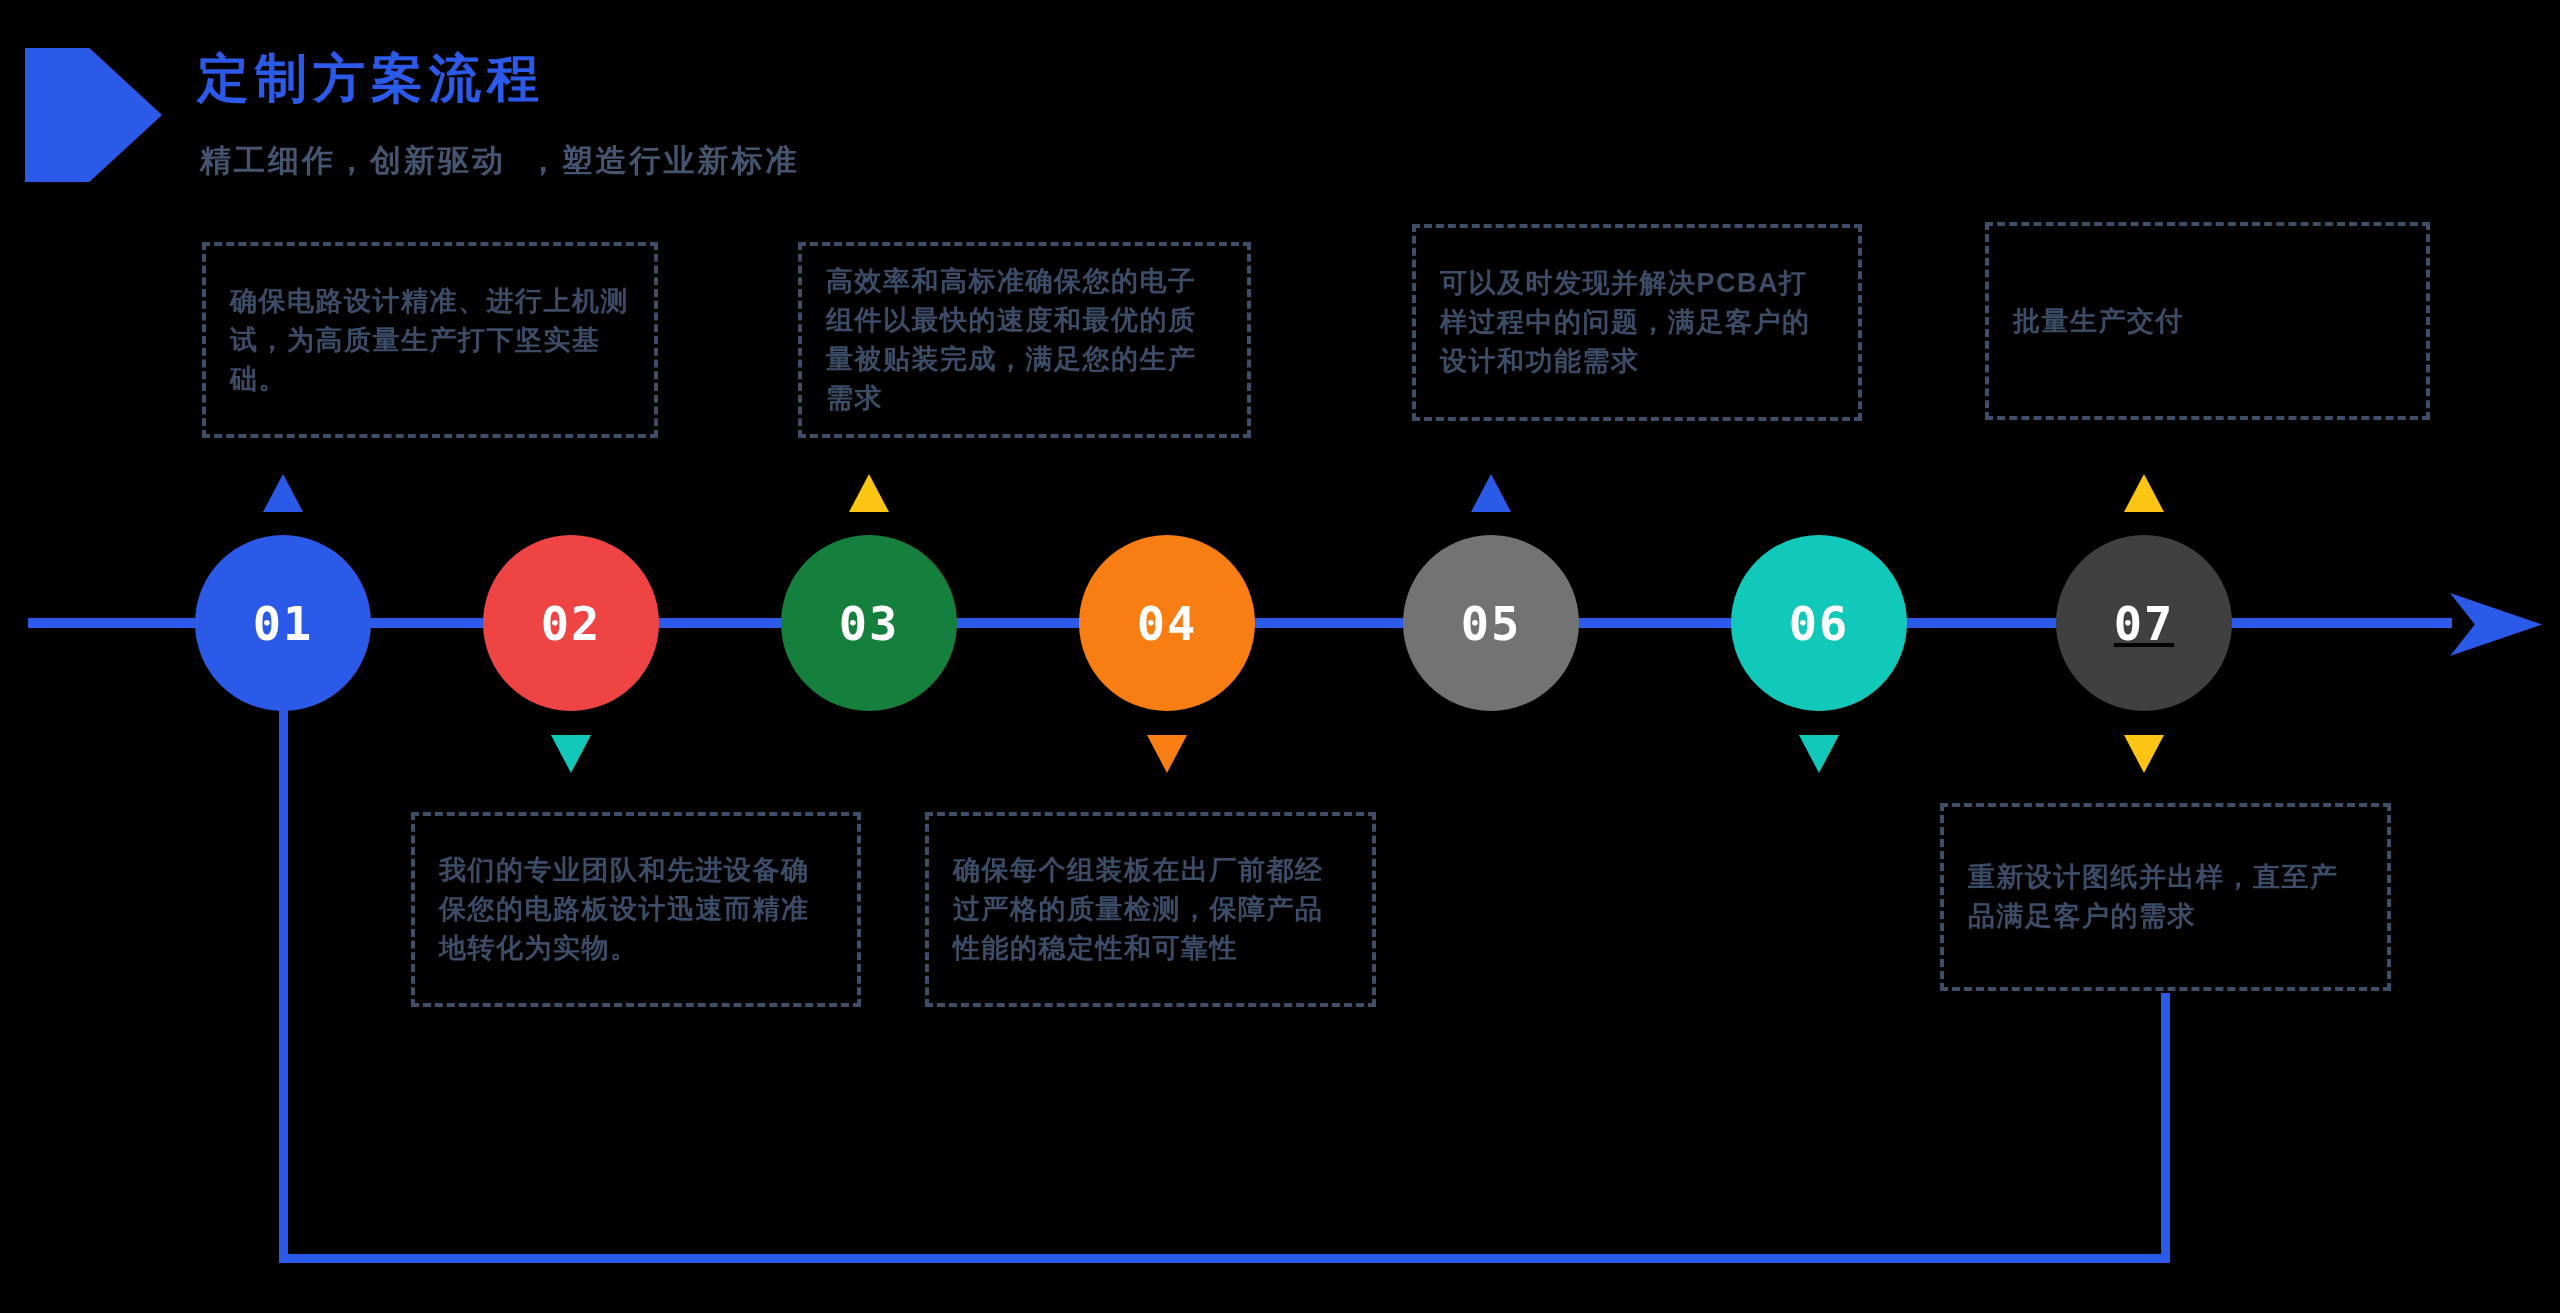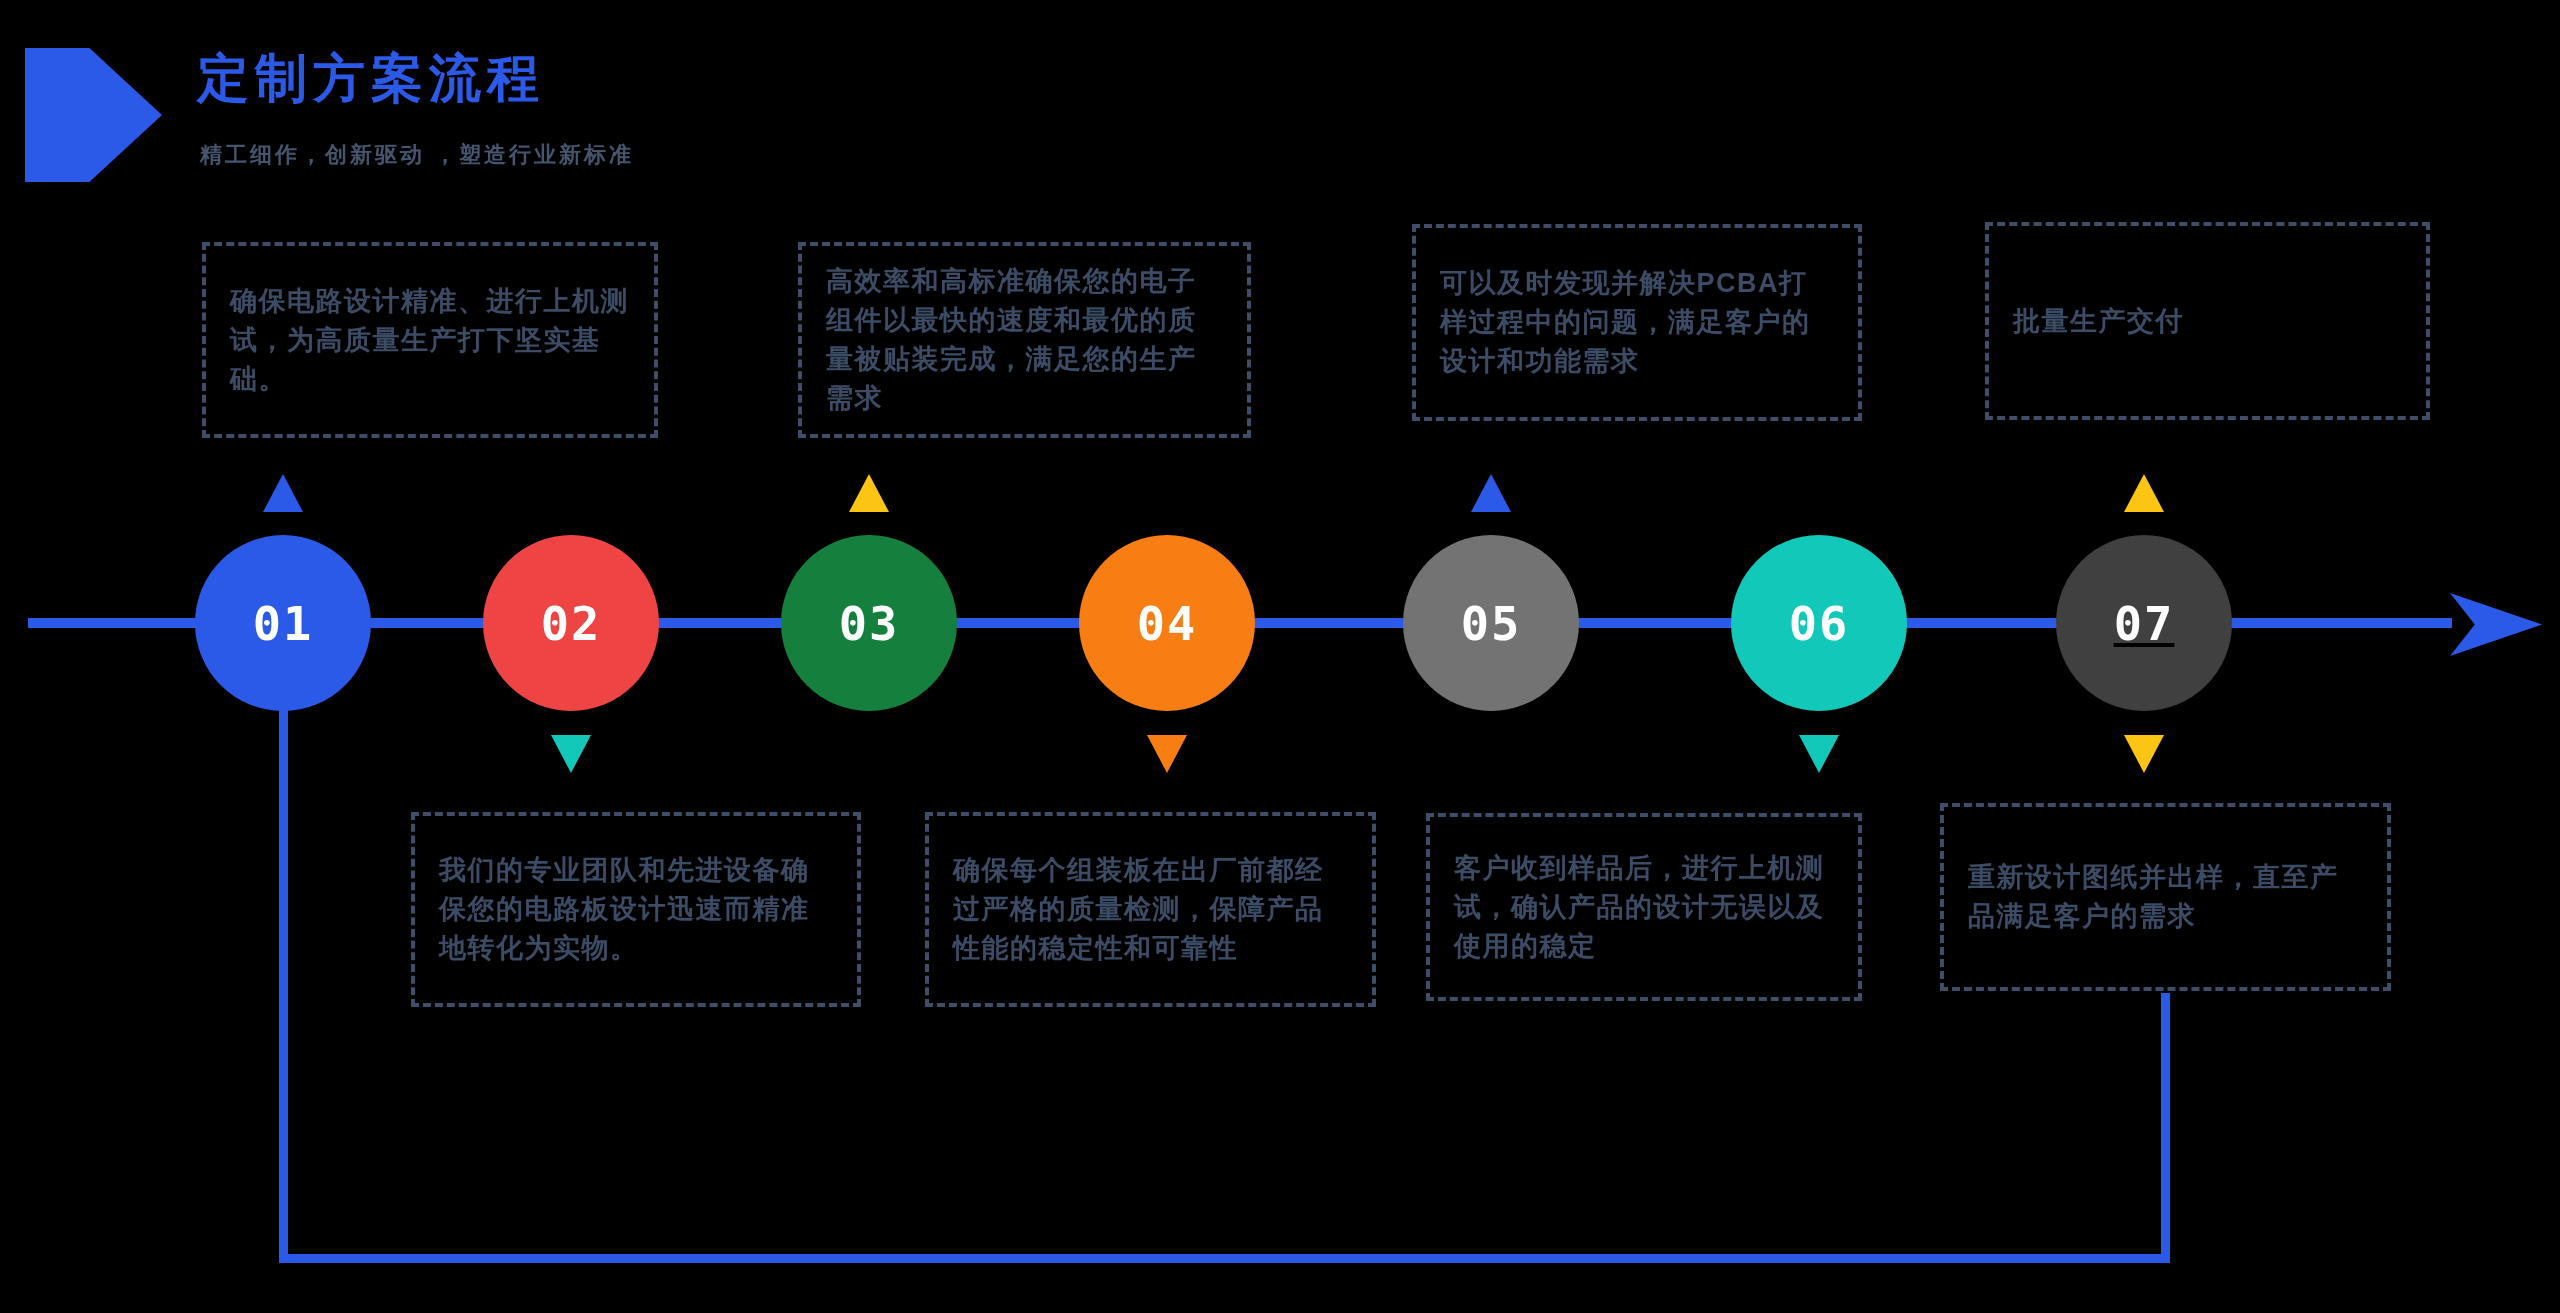--- a/index.html
+++ b/index.html
@@ -14,22 +14,22 @@
     background:var(--blue);
     clip-path:polygon(0 0,47% 0,100% 50%,47% 100%,0 100%);
   }
   .title{
     position:absolute;left:197px;top:44px;
     font-size:52px;font-weight:bold;color:var(--blue);
     letter-spacing:6px;white-space:nowrap;
   }
   .subtitle{
     position:absolute;left:200px;top:140px;
-    font-size:22px;font-weight:600;color:var(--subtitle);
-    letter-spacing:3px;white-space:nowrap;
+    font-size:31px;font-weight:600;color:var(--subtitle);
+    letter-spacing:3px;white-space:nowrap;font-family:Liberation Mono, monospace;
   }
   
   .tline{position:absolute;background:var(--blue);}
   .tl-main{left:28px;top:618px;width:2424px;height:10px;}
   .arrowhead{
     position:absolute;left:2450px;top:593px;width:92px;height:63px;
     background:var(--blue);
     clip-path:polygon(0 0,100% 50%,0 100%,27% 50%);
   }
   
@@ -99,23 +99,20 @@
   <div class="dbox t3">
     <span>可以及时发现并解决PCBA打样过程中的问题，满足客户的设计和功能需求</span>
   </div>
 
   <div class="dbox b1">
     <span>我们的专业团队和先进设备确保您的电路板设计迅速而精准地转化为实物。</span>
   </div>
   <div class="dbox b2">
     <span>确保每个组装板在出厂前都经过严格的质量检测，保障产品性能的稳定性和可靠性</span>
   </div>
-  <div class="dbox b3">
-    <span>客户收到样品后，进行上机测试，确认产品的设计无误以及使用的稳定</span>
-  </div>
   <div class="dbox b4">
     <span>重新设计图纸并出样，直至产品满足客户的需求</span>
   </div>
 
   <div class="tri up tu1" style="background: rgb(43, 89, 232);"></div>
   <div class="tri down td2" style="background: rgb(18, 200, 184);"></div>
   <div class="tri up tu3" style="background: rgb(252, 196, 19);"></div>
   <div class="tri down td4" style="background: rgb(248, 125, 18);"></div>
   <div class="tri up tu5" style="background: rgb(43, 89, 232);"></div>
   <div class="tri down td6" style="background: rgb(18, 200, 184);"></div>

